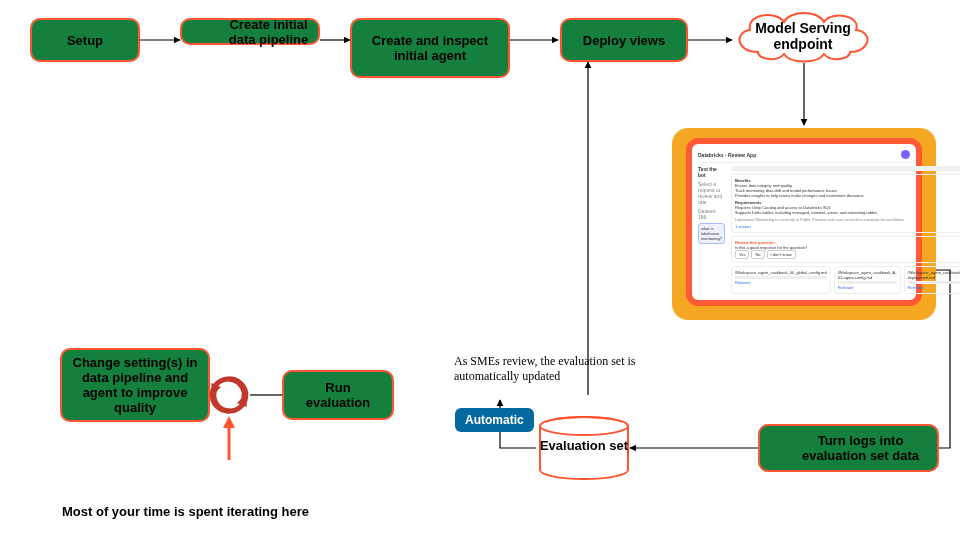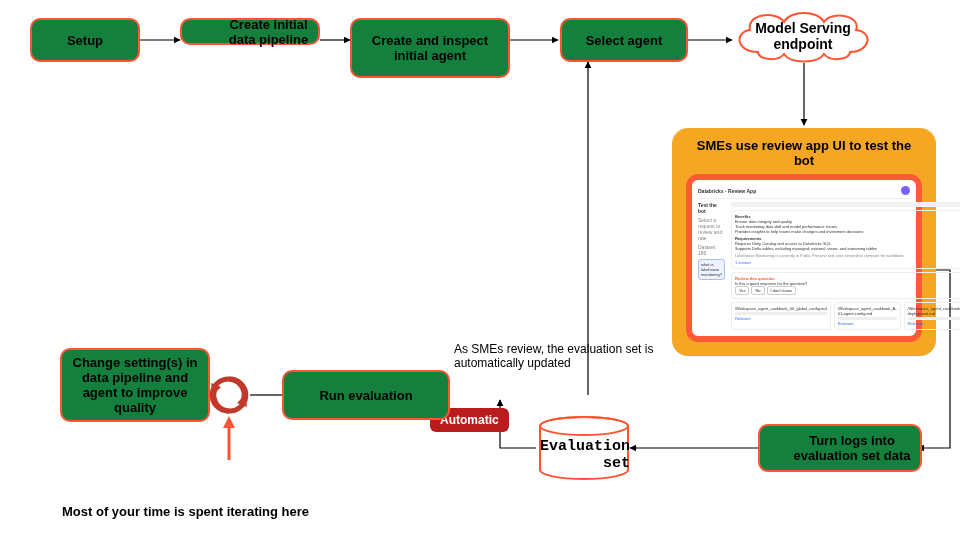--- a/index.html
+++ b/index.html
@@ -32,26 +32,27 @@
     text-align: center;
   }
   .cloud svg { position: absolute; left: 0; top: 0; }
   .cloud .label {
     position: absolute; left: 0; top: 0; width: 100%; height: 100%;
     display: flex; align-items: center; justify-content: center;
     padding: 0 10px; box-sizing: border-box;
   }
   .auto-badge {
     position: absolute;
-    background: #b91c1c;
+    background: #0369a1;
     color: #fff;
     border-radius: 6px;
     font-size: 12px;
     font-weight: 600;
     padding: 5px 10px;
+    margin-left: 25px;
   }
   .annotation {
     position: absolute;
     font-size: 13px;
     font-weight: 700;
   }
   .sme-panel {
     position: absolute;
     background: #f5a623;
     border-radius: 16px;
@@ -134,34 +135,33 @@
 <div class="node" style="left:30px; top:18px; width:110px; height:44px;">
   <span>Setup</span>
 </div>
 <div class="node" style="left:180px; top:18px; width:140px; height:27px;padding-left:45px;">
   <span>Create initial data pipeline</span>
 </div>
 <div class="node" style="left:350px; top:18px; width:160px; height:60px;">
   <span>Create and inspect initial agent</span>
 </div>
 <div class="node" style="left:560px; top:18px; width:128px; height:44px;">
-  <span>Select agent</span>
+  <span>Deploy views</span>
 </div>
 
 <div class="cloud" style="left:728px; top:8px; width:150px; height:56px;">
   <svg width="150" height="56" viewBox="0 0 150 56">
     <path d="M30 44 C8 44 6 24 22 22 C18 6 48 2 56 14 C62 2 90 2 96 14 C104 2 134 8 128 22 C146 24 142 44 122 44 C122 52 102 54 96 46 C90 56 62 56 56 46 C50 54 30 52 30 44 Z" fill="#fff" stroke="#ff5533" stroke-width="2"></path>
   </svg>
   <div class="label">
       <span>Model Serving endpoint</span>
     </div>
 </div>
 
 <div class="sme-panel" style="left:672px; top:128px; width:264px;">
-  <div class="title">SMEs use review app UI to test the bot</div>
   <div class="sme-inner">
     <div class="hdr">
       <span><span>Databricks</span> · <span>Review App</span></span>
       <span class="dot"></span>
     </div>
     <div class="sme-body">
       <div class="sme-left">
         <div style="font-weight:700">Test the bot</div>
         <div style="color:#888">Select a request to review and rate</div>
         <div style="color:#888">Dataset: 186</div>
@@ -204,44 +204,44 @@
               <div>/Workspace_agent_cookbook_02-deployment.md</div>
               <div class="ln"></div>
               <div class="tag">Relevant</div>
             </div>
         </div>
       </div>
     </div>
   </div>
 </div>
 
-<div class="node" style="left:758px; top:424px; width:164px; height:48px;padding-left:32px;">
+<div class="node" style="left:758px; top:424px; width:181px; height:48px;padding-left:32px;">
   <span>Turn logs into evaluation set data</span>
 </div>
 
 <div style="position:absolute; left:538px; top:416px; width:92px; height:64px;">
   <svg width="92" height="64" viewBox="0 0 92 64">
     <ellipse cx="46" cy="10" rx="44" ry="9" fill="#fff" stroke="#ff5533" stroke-width="2"></ellipse>
     <path d="M2 10 L2 54 A44 9 0 0 0 90 54 L90 10" fill="#fff" stroke="#ff5533" stroke-width="2"></path>
     <ellipse cx="46" cy="10" rx="44" ry="9" fill="none" stroke="#ff5533" stroke-width="2"></ellipse>
   </svg>
-  <div style="position:absolute; left:0; top:22px; width:100%; text-align:right; font-weight:700; font-size:15px;font-family:Liberation Mono, monospace;">
+  <div style="position:absolute; left:0; top:22px; width:100%; text-align:center; font-weight:700; font-size:13px;">
     <span>Evaluation set</span>
   </div>
 </div>
 
 <div class="auto-badge" style="left:430px; top:408px;">
   <span>Automatic</span>
 </div>
 
-<div class="annotation" style="left:454px; top:342px; width:200px; font-weight:400; font-size:12px;">
+<div class="annotation" style="left:454px; top:354px; width:200px; font-weight:400; font-size:12px;font-family:Liberation Serif, serif;">
   <span>As SMEs review, the evaluation set is automatically updated</span>
 </div>
 
-<div class="node" style="left:282px; top:370px; width:168px; height:50px;">
+<div class="node" style="left:282px; top:370px; width:112px; height:50px;">
   <span>Run evaluation</span>
 </div>
 
 <div class="cycle-icon" style="left:208px; top:374px;">
   <svg width="42" height="42" viewBox="0 0 42 42">
     <path d="M21 5 A16 16 0 1 1 7 15" fill="none" stroke="#c0392b" stroke-width="5"></path>
     <polygon points="3,9 13,13 5,21" fill="#c0392b"></polygon>
     <path d="M21 37 A16 16 0 1 1 35 27" fill="none" stroke="#c0392b" stroke-width="5"></path>
     <polygon points="39,33 29,29 37,21" fill="#c0392b"></polygon>
   </svg>

